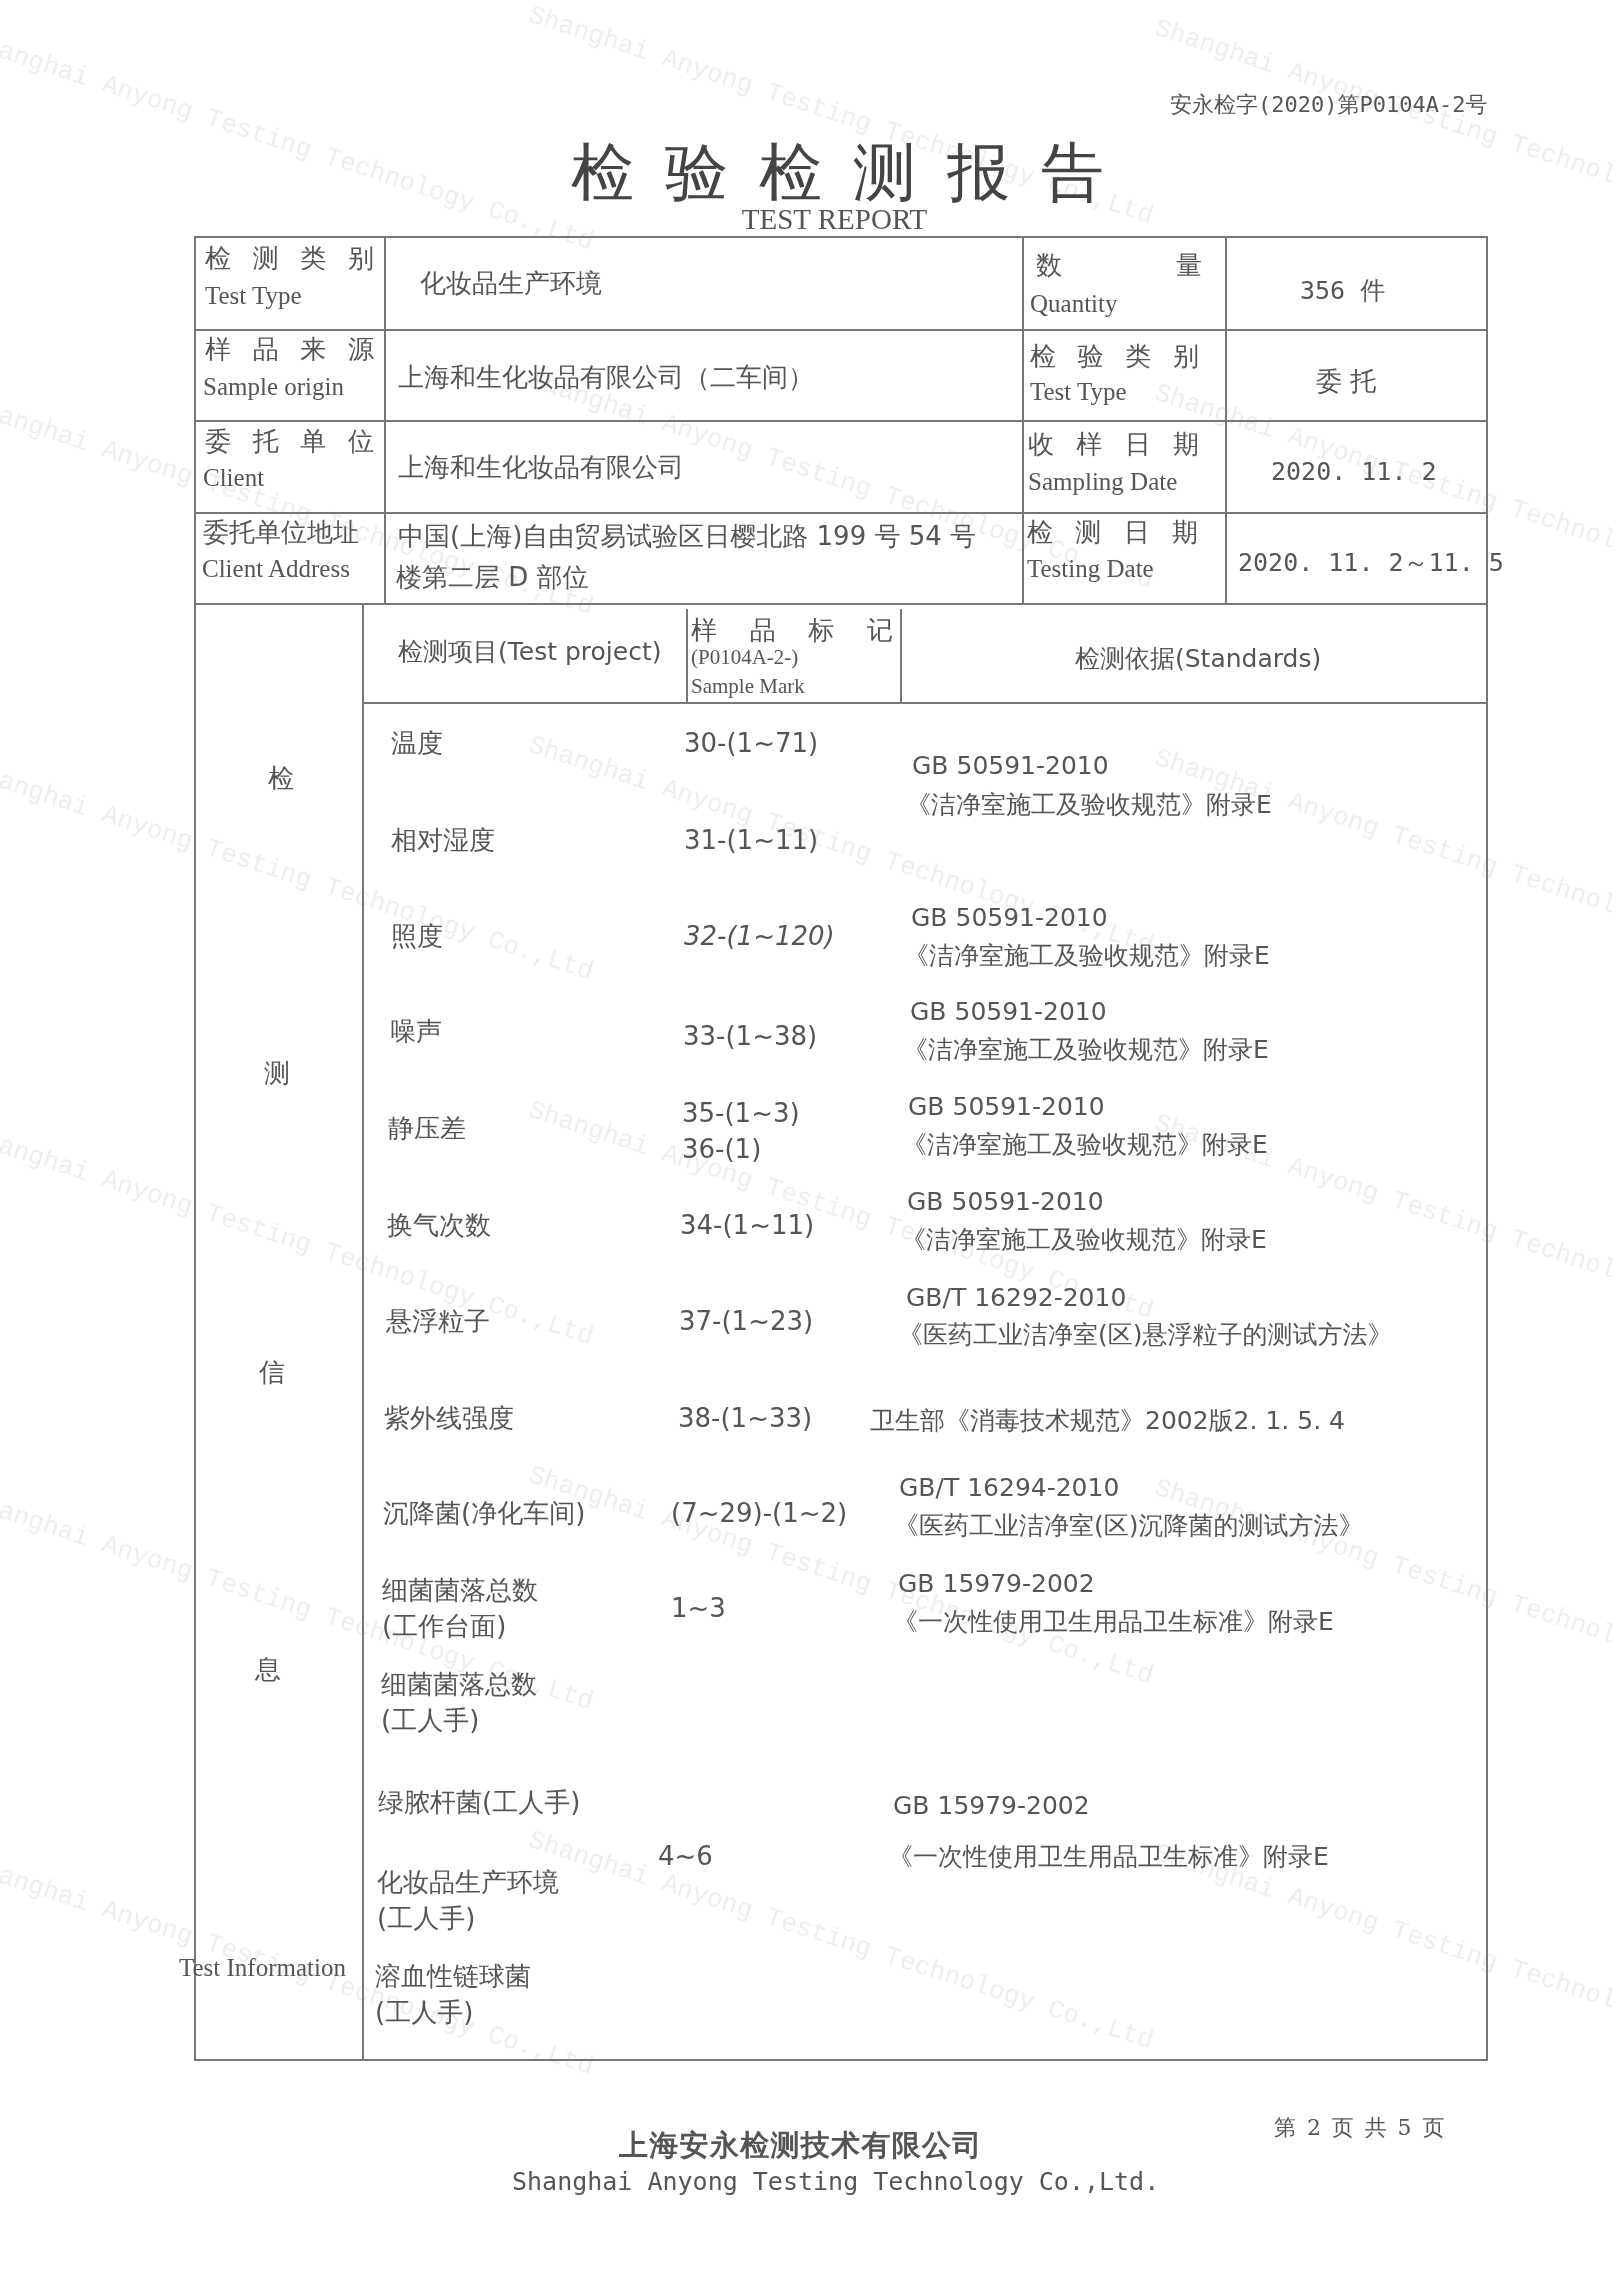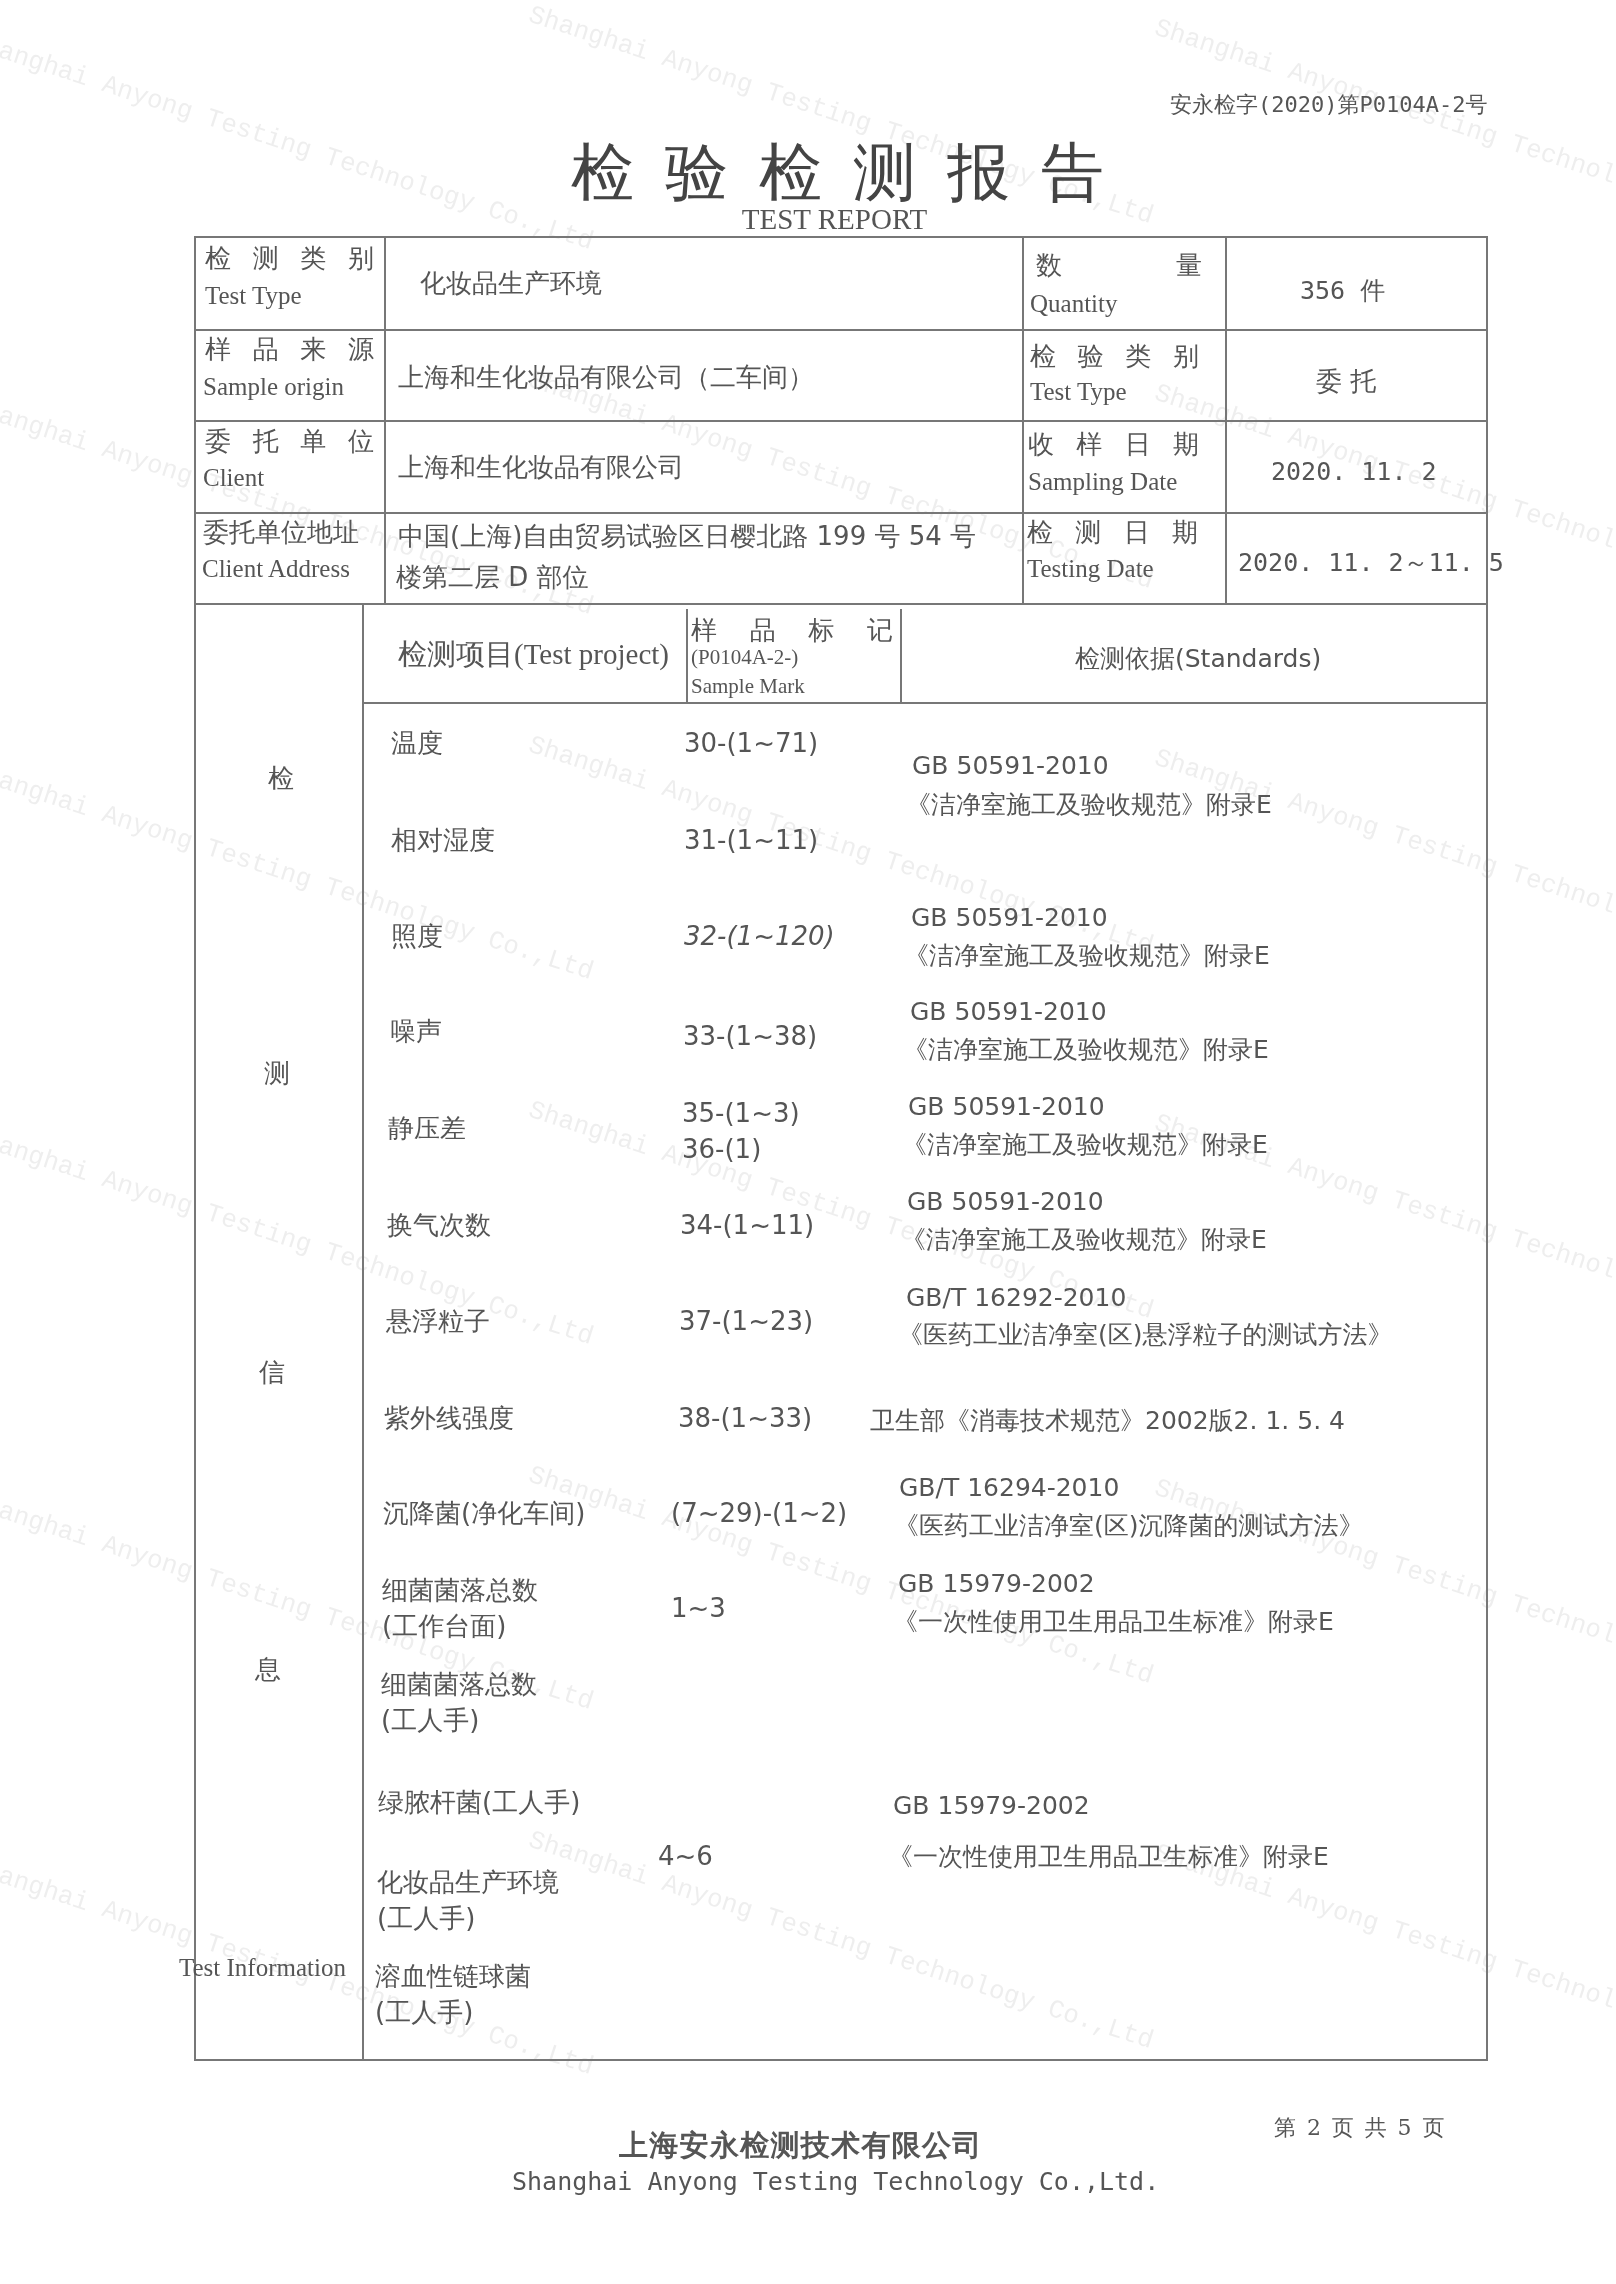--- a/index.html
+++ b/index.html
@@ -163,21 +163,21 @@
 <div class="vline" style="left:686px;top:609px;height:93px;"></div>
 <div class="vline" style="left:900px;top:609px;height:93px;"></div>
 <div class="hline" style="left:362px;top:702px;width:1126px;"></div>
 
 <div class="txt side-char" style="left:268px;top:761px;">检</div>
 <div class="txt side-char" style="left:264px;top:1056px;">测</div>
 <div class="txt side-char" style="left:259px;top:1355px;">信</div>
 <div class="txt side-char" style="left:255px;top:1652px;">息</div>
 <div class="txt lbl-en" style="left:179px;top:1954px;">Test Information</div>
 
-<div class="txt val" style="left:398px;top:635px;font-size:29px;font-family:Liberation Serif, serif;">检测项目(Test project)</div>
+<div class="txt val" style="left:398px;top:635px;font-size:25px;">检测项目(Test project)</div>
 <div class="txt lbl-zh spread" style="left:691px;top:613px;width:202px;">
   <span>样</span>
   <span>品</span>
   <span>标</span>
   <span>记</span>
 </div>
 <div class="txt mark" style="left:691px;top:645px;">(P0104A-2-)</div>
 <div class="txt mark" style="left:691px;top:674px;height:26px;overflow:hidden;">Sample Mark</div>
 <div class="txt val" style="left:1075px;top:642px;font-size:25px;">检测依据(Standards)</div>
 

